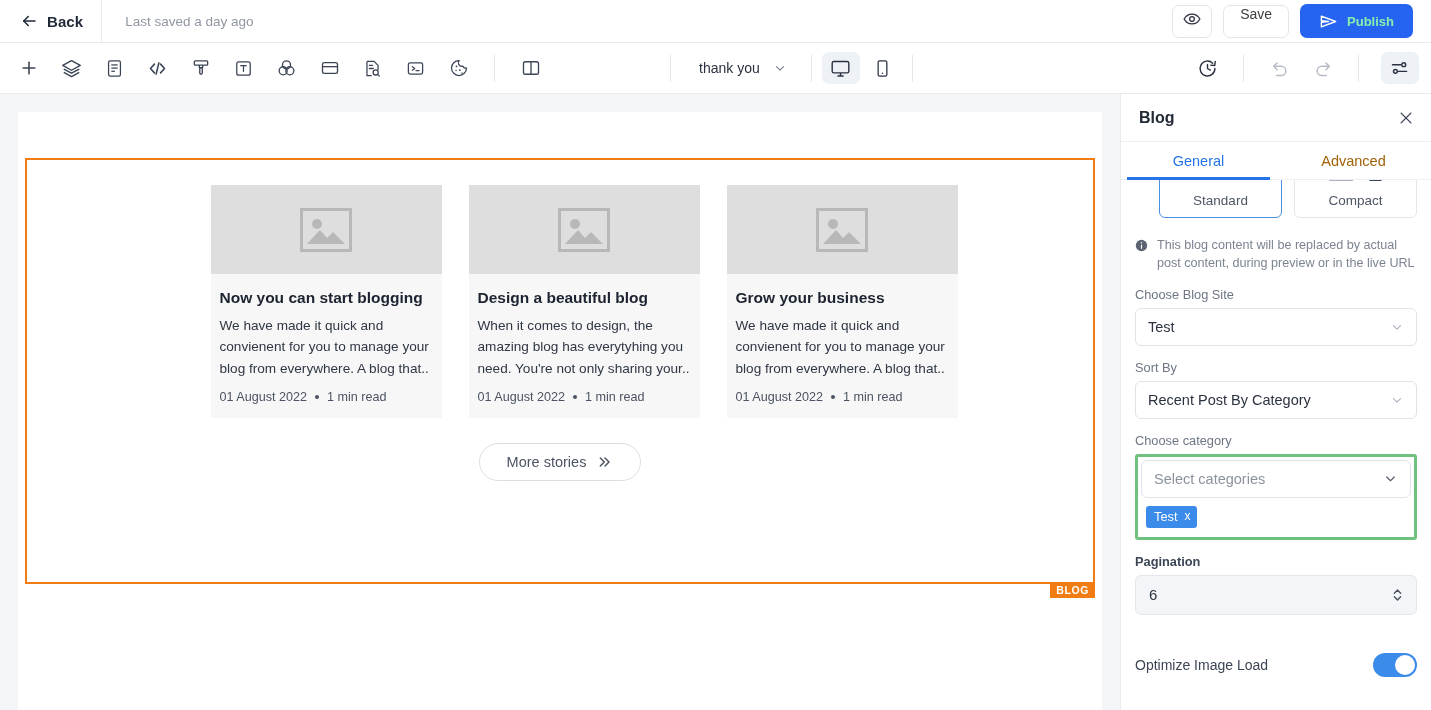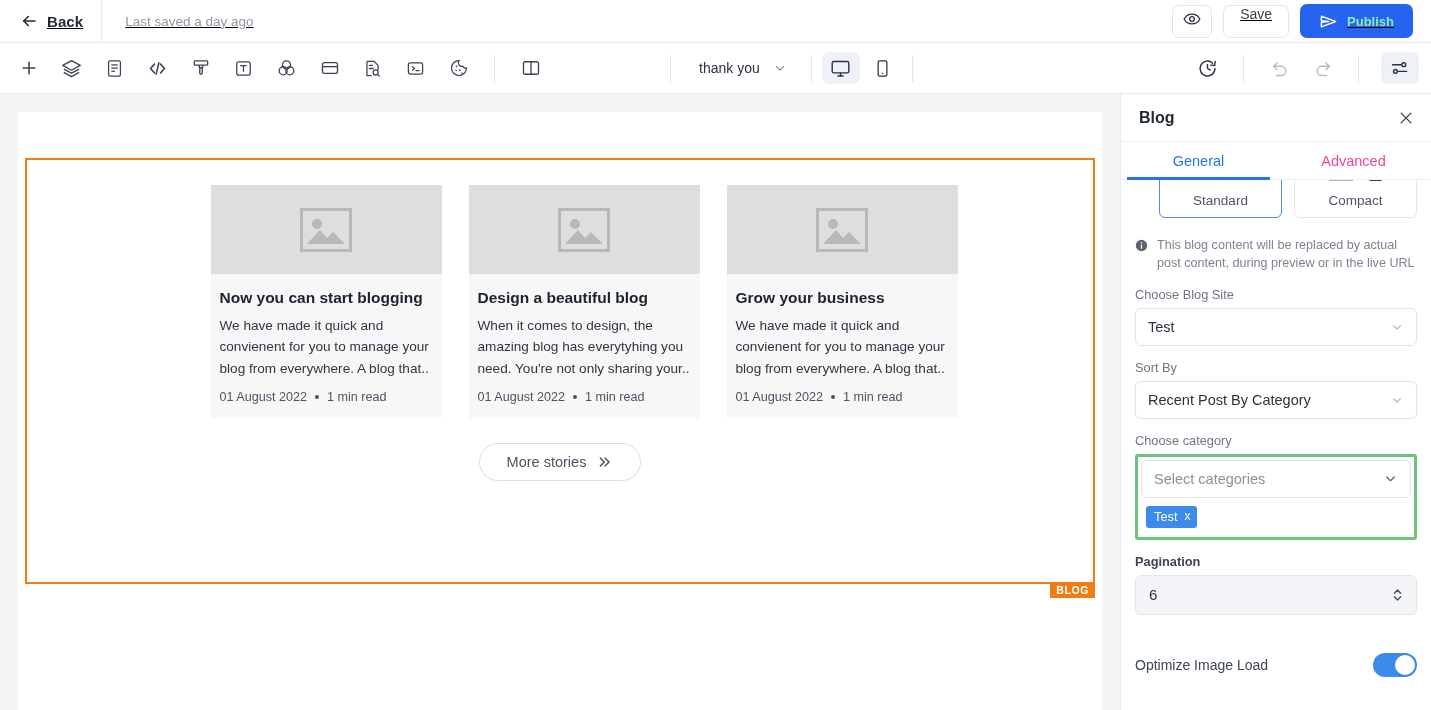--- a/index.html
+++ b/index.html
@@ -9,21 +9,21 @@
     background: #ffffff;
     overflow: hidden;
   }
   body { position: relative; }
 
   
   .topbar {
     position: absolute; top: 0; left: 0; width: 1431px; height: 43px;
     background: #ffffff;
     border-bottom: 1px solid #e8eaed;
-    display: flex; align-items: center; text-decoration: underline;
+    display: flex; align-items: center;
   }
   .back-btn {
     display: flex; align-items: center; gap: 9px;
     padding: 0 18px 0 20px; height: 42px; cursor: pointer;
   }
   .back-arrow { width: 18px; height: 18px; display:block; }
   .back-label { font-size: 15px; font-weight: 700; color: #1f2937; letter-spacing: .1px;}
   .topbar-sep { width: 1px; height: 42px; background: #e8eaed; }
   .saved-text { font-size: 13.5px; color: #9097a3; padding-left: 23px; }
   .topbar-right {
@@ -138,21 +138,21 @@
   }
   .panel-head {
     height: 48px; display: flex; align-items: center; padding: 0 16px 0 18px;
     border-bottom: 1px solid #eceef1;
   }
   .panel-title { font-size: 16px; font-weight: 700; color: #222a36; }
   .panel-close { margin-left: auto; cursor: pointer; color: #3c4555; display:flex; }
   .panel-tabs { display: flex; border-bottom: 1px solid #eceef1; height: 38px; }
   .panel-tab {
     flex: 1; display: flex; align-items: center; justify-content: center;
-    font-size: 14.5px; color: #ec4899; cursor: pointer; position: relative;
+    font-size: 14.5px; color: #a16207; cursor: pointer; position: relative;
   }
   .panel-tab.active { color: #2575e8; font-weight: 400; }
   .panel-tab.active::after {
     content: ''; position: absolute; left: 6px; right: 6px; bottom: -1px;
     height: 3px; background: #2575e8;
   }
   .panel-body { flex: 1; overflow: hidden; padding: 0 14px; }
 
   .layout-row { display: flex; gap: 12px; margin-top: -16px; padding-left: 24px; }
   .layout-card {

